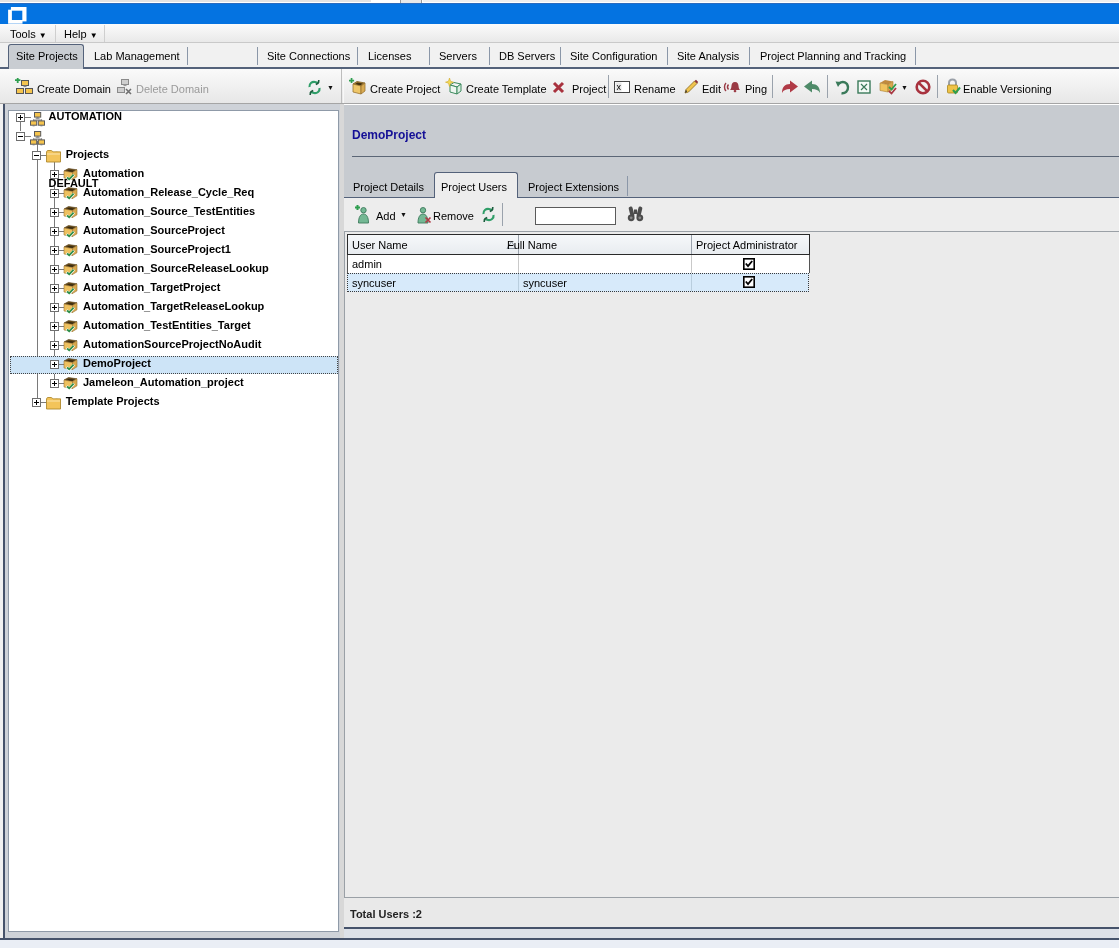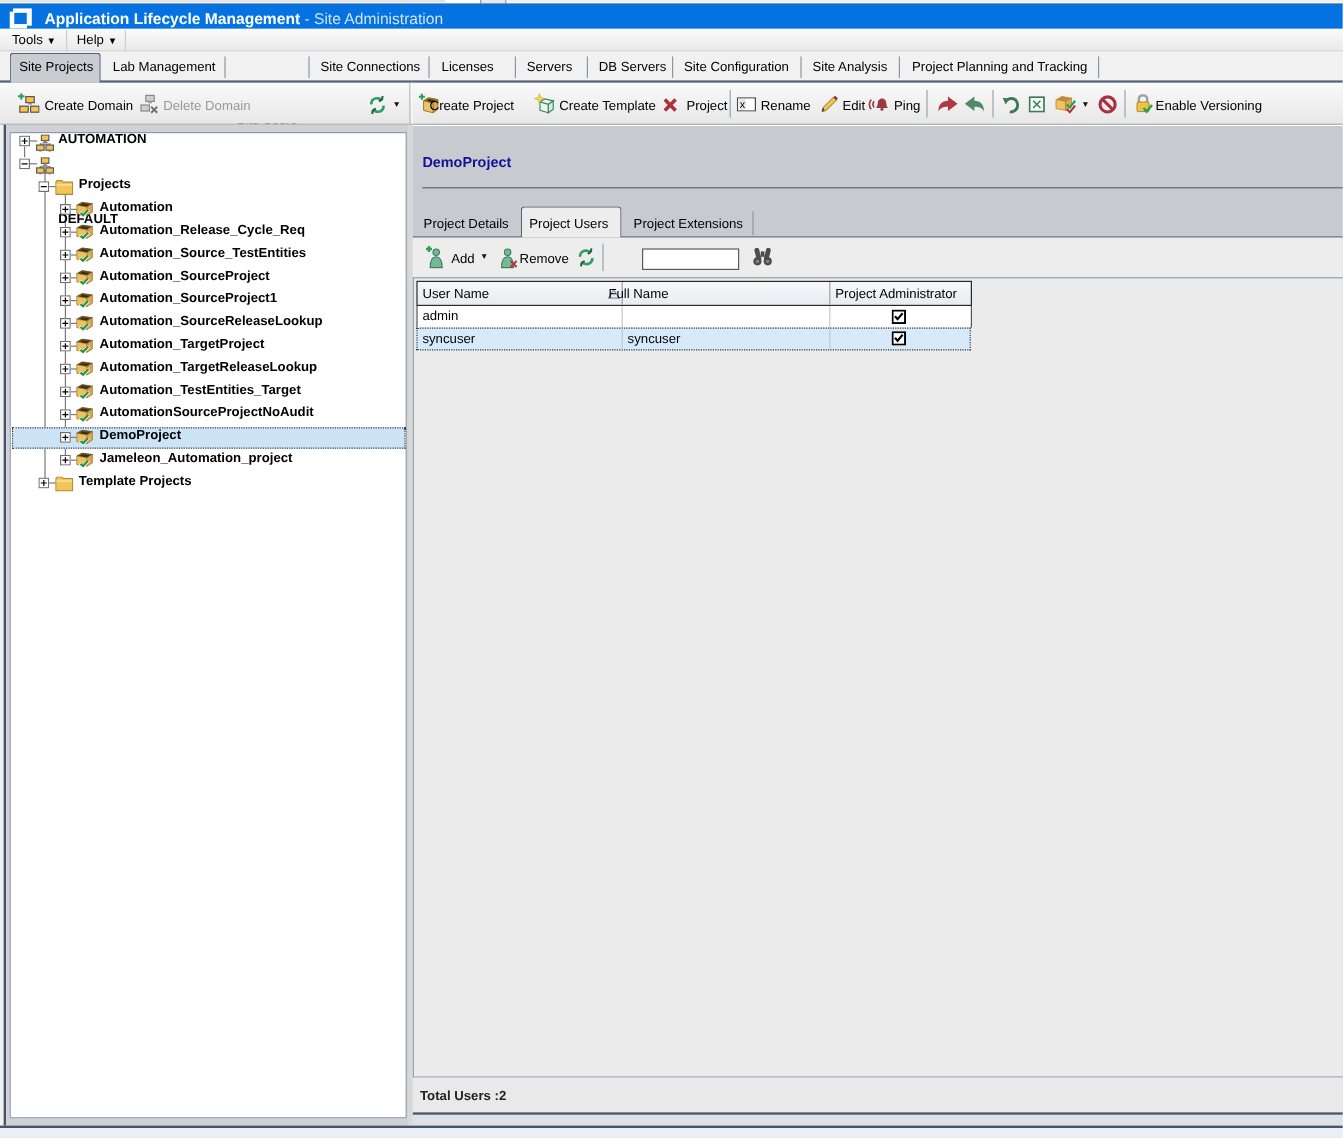--- a/index.html
+++ b/index.html
@@ -14,21 +14,20 @@
 <div class="abs" style="left:0;top:0;width:371px;height:2px;background:#e3e3e3;"></div>
 <div class="abs" style="left:400px;top:0;width:22px;height:3px;background:#e8e8e8;border-left:1px solid #999;border-right:1px solid #999;"></div>
 <div class="abs" style="left:423px;top:0;width:696px;height:2px;background:#efefef;"></div>
 
 <div class="abs" style="left:0;top:3px;width:1119px;height:21px;background:#0473e1;border-top:1px solid #2a6bbf;">
   <svg class="abs" style="left:0;top:0;" width="34" height="21" viewBox="0 0 34 21">
     <rect x="8.1" y="5.7" width="14.4" height="14" fill="#fff"></rect>
     <rect x="10.9" y="3" width="15.6" height="14.4" fill="#fff"></rect>
     <rect x="11.9" y="6.7" width="10.4" height="9.3" fill="#0473e1"></rect>
   </svg>
-  <span class="abs" style="left:37px;top:4px;font-size:13px;font-weight:bold;color:#fff;">Application Lifecycle Management <span style="font-weight:normal;color:#cfe2f8;">- Site Administration</span></span>
 </div>
 
 <div class="abs" style="left:0;top:24px;width:1119px;height:19px;background:linear-gradient(#fbfbfb,#e9e9e9);border-bottom:1px solid #c9c9c9;">
   <span class="abs" style="left:10px;top:4px;">Tools <span style="font-size:8px;">▼</span></span>
   <div class="abs" style="left:55px;top:1px;width:1px;height:17px;background:#cfcfcf;"></div>
   <span class="abs" style="left:64px;top:4px;">Help <span style="font-size:8px;">▼</span></span>
   <div class="abs" style="left:104px;top:1px;width:1px;height:17px;background:#cfcfcf;"></div>
 </div>
 
 <div class="abs" style="left:0;top:43px;width:1119px;height:26px;background:#f1f1f1;border-bottom:2px solid #54627a;">
@@ -89,21 +88,21 @@
   </svg>
   <span class="abs" style="left:327px;top:15px;font-size:7px;color:#111;">▼</span>
 
   <svg class="abs" style="left:349px;top:9px;" width="18" height="18" viewBox="0 0 18 18">
     <path d="M4 6 L8 3.5 L16 5 L12 8 Z" fill="#b4883c" stroke="#7a5a20" stroke-width="0.8"></path>
     <path d="M5.6 6.3 L8.4 4.6 L14 5.6 L11.2 7.4 Z" fill="#41310f"></path>
     <path d="M4 6 L12 8 L12 16 L4 14 Z" fill="#eec668" stroke="#9a7430" stroke-width="0.8"></path>
     <path d="M12 8 L16 5 L16 13 L12 16 Z" fill="#d9ab52" stroke="#9a7430" stroke-width="0.8"></path>
     <path d="M2 0 L4 0 L4 2 L6 2 L6 4 L4 4 L4 6 L2 6 L2 4 L0 4 L0 2 L2 2 Z" fill="#2e9e4f" transform="scale(0.85)"></path>
   </svg>
-  <span class="abs" style="left:358px;top:14px;">Create Project</span>
+  <span class="abs" style="left:370px;top:14px;">Create Project</span>
 
   <svg class="abs" style="left:445px;top:9px;" width="18" height="18" viewBox="0 0 18 18">
     <path d="M5 7 L9 4.5 L16 6 L12 9 Z" fill="none" stroke="#3c8a5e" stroke-width="1"></path>
     <path d="M5 7 L12 9 L12 16 L5 14 Z" fill="#eef6f0" stroke="#3c8a5e" stroke-width="1"></path>
     <path d="M12 9 L16 6 L16 13 L12 16 Z" fill="#dceee2" stroke="#3c8a5e" stroke-width="1"></path>
     <path d="M4.5 0 L5.5 3.2 L8.5 4.2 L5.5 5.2 L4.5 8.5 L3.5 5.2 L0.5 4.2 L3.5 3.2 Z" fill="#f6dc55" stroke="#d0aa2a" stroke-width="0.6"></path>
   </svg>
   <span class="abs" style="left:466px;top:14px;">Create Template</span>
 
   <svg class="abs" style="left:552px;top:12px;" width="13" height="13" viewBox="0 0 13 13">

